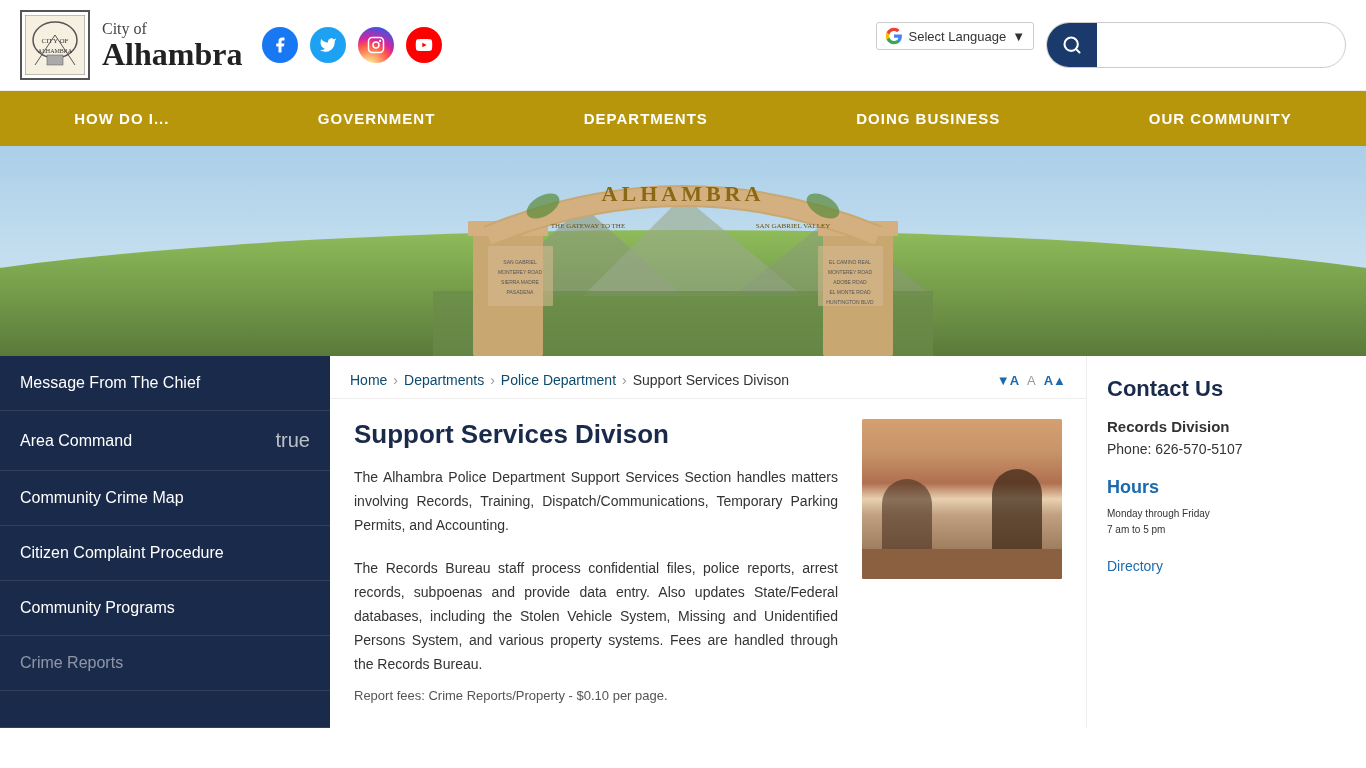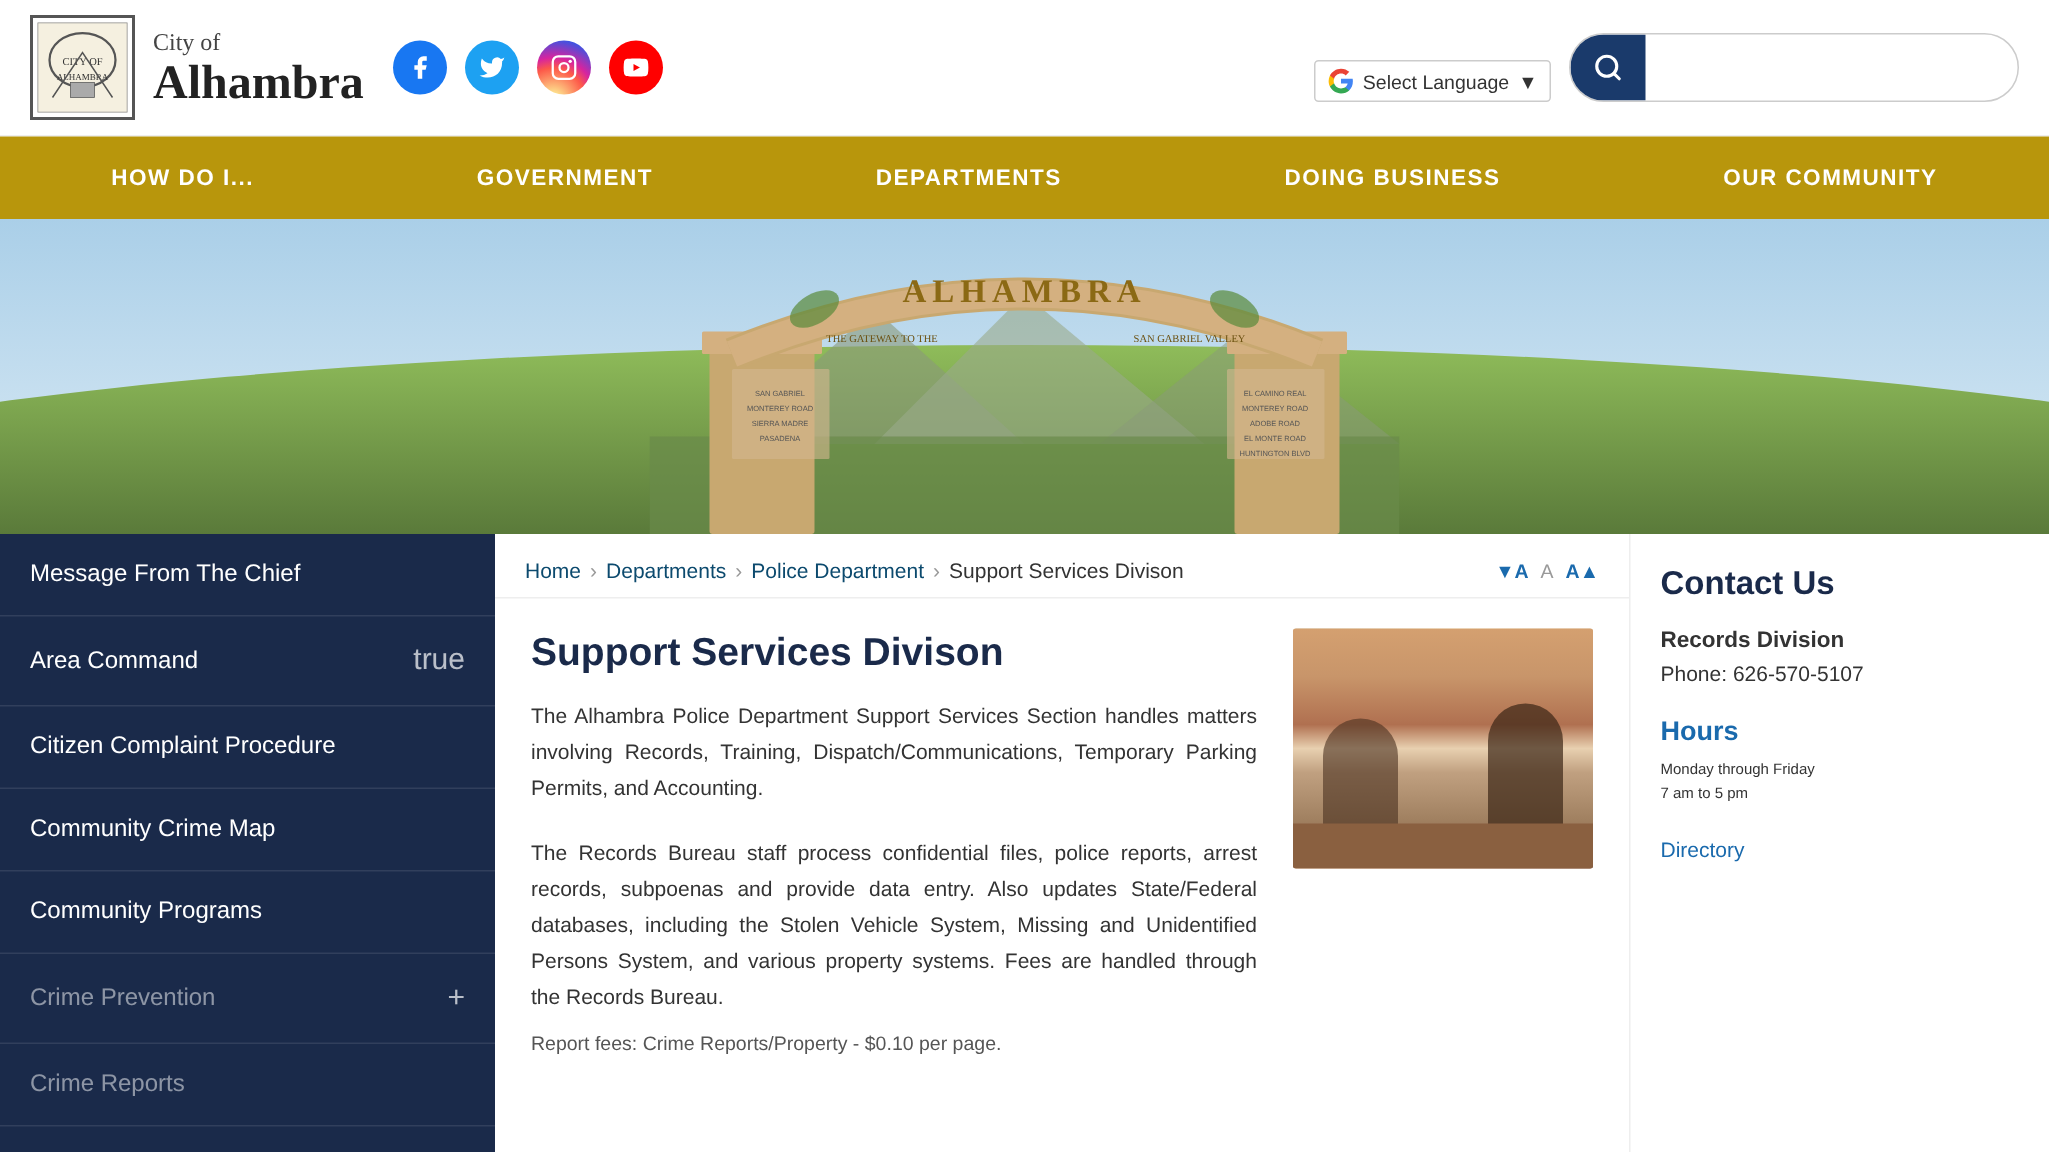--- a/index.html
+++ b/index.html
@@ -50,21 +50,21 @@
       color: #fff;
       cursor: pointer;
       text-decoration: none;
     }
     .si-fb { background: #1877f2; }
     .si-tw { background: #1da1f2; }
     .si-ig { background: radial-gradient(circle at 30% 110%, #fdf497 0%, #fdf497 5%, #fd5949 45%, #d6249f 60%, #285AEB 90%); }
     .si-yt { background: #ff0000; }
     .header-right {
       display: flex;
-      align-items: flex-end;
+      align-items: flex-start;
       gap: 12px;
     }
     .language-selector {
       display: flex;
       align-items: center;
       gap: 6px;
       font-size: 13px;
       color: #333;
       border: 1px solid #ccc;
       padding: 4px 8px;
@@ -468,31 +468,27 @@
 
   <div class="sidebar">
     <div class="sidebar-item">
       <span>Message From The Chief</span>
     </div>
     <div class="sidebar-item">
       <span>Area Command</span>
       <span class="plus">true</span>
     </div>
     <div class="sidebar-item">
+      <span>Community Crime Map</span>
+    </div>
+    <div class="sidebar-item">
       <span>Citizen Complaint Procedure</span>
-    </div>
-    <div class="sidebar-item">
-      <span>Community Crime Map</span>
     </div>
     <div class="sidebar-item">
       <span>Community Programs</span>
-    </div>
-    <div class="sidebar-item sidebar-item-dim">
-      <span>Crime Prevention</span>
-      <span class="plus">+</span>
     </div>
     <div class="sidebar-item sidebar-item-dim">
       <span>Crime Reports</span>
     </div>
     <div class="sidebar-item sidebar-item-dim">
       
     </div>
 
   </div>
 

